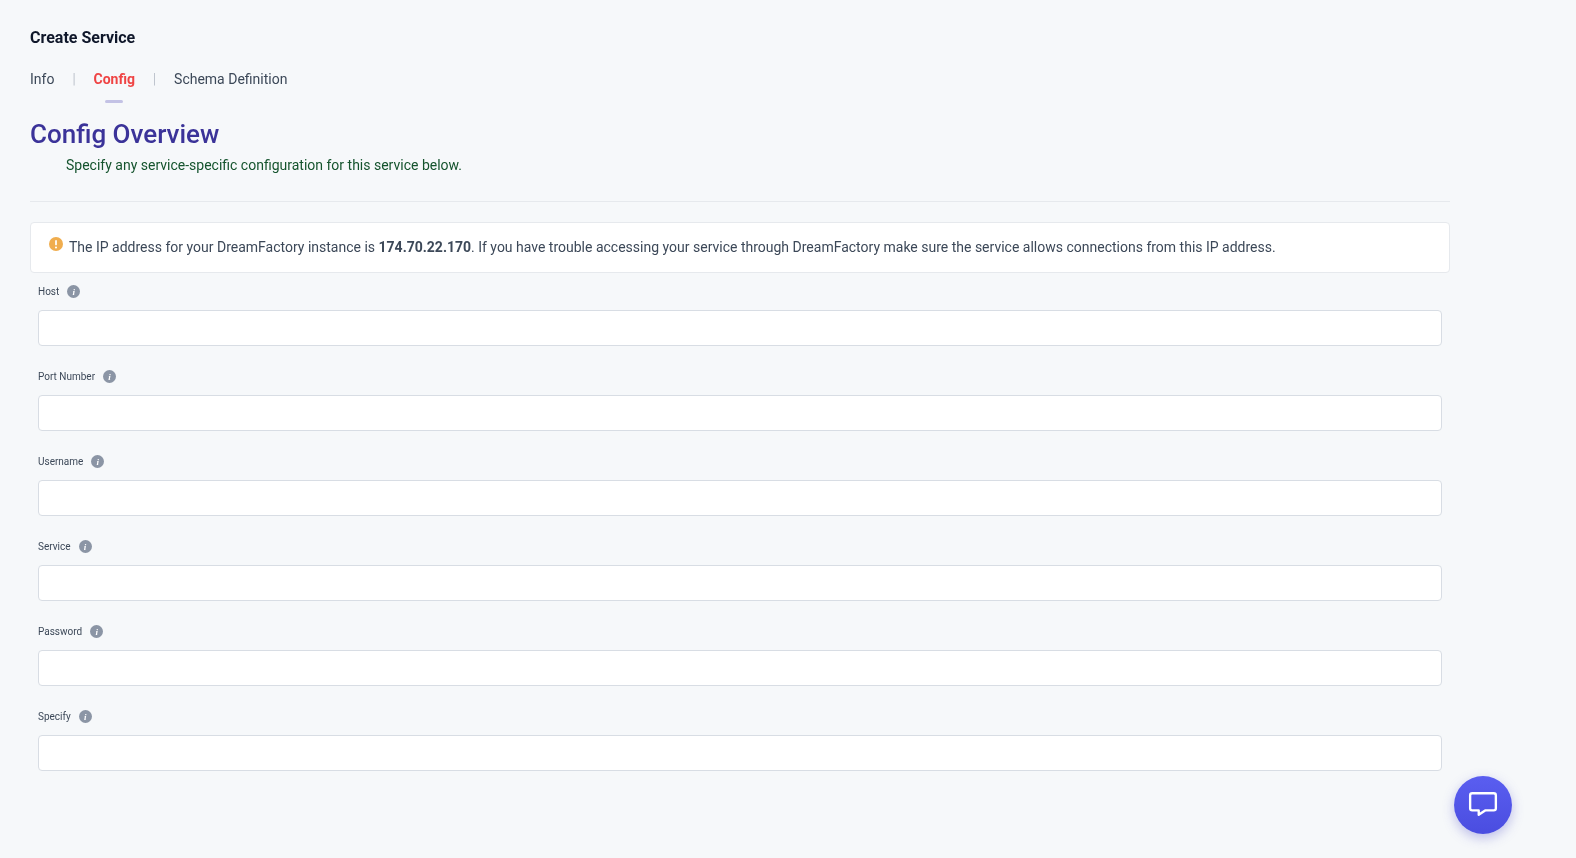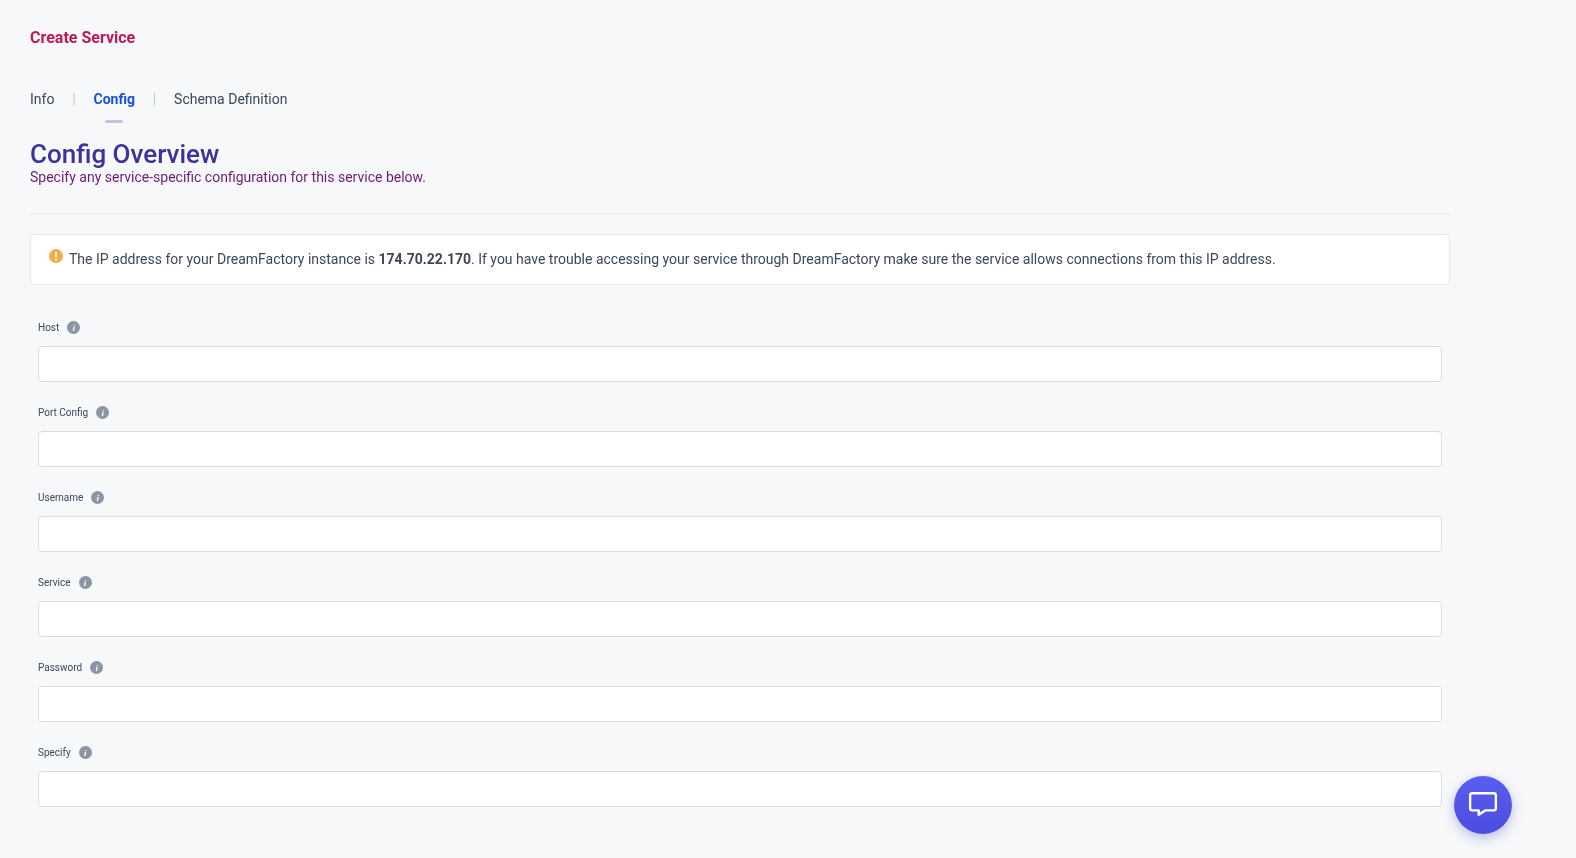--- a/index.html
+++ b/index.html
@@ -15,40 +15,40 @@
       width: 1576px;
       min-height: 858px;
       position: relative;
       overflow: hidden;
     }
     .container {
       padding: 28px 30px 0 30px;
       max-width: 1480px;
     }
     .page-title {
-      color: #be185d;
+      color: #0f172a;
       font-size: 16px;
       font-weight: 700;
-      margin-bottom: 44px;
+      margin-bottom: 24px;
     }
     .tabs {
       display: flex;
       align-items: flex-start;
       gap: 0;
       margin-bottom: 32px;
       font-size: 14px;
     }
     .tab {
       color: #3c4858;
       cursor: pointer;
       padding: 0;
       position: relative;
     }
     .tab.active {
-      color: #1d4ed8;
+      color: #ef4444;
       font-weight: 700;
     }
     .tab.active::after {
       content: "";
       position: absolute;
       left: 50%;
       transform: translateX(-50%);
       bottom: -16px;
       width: 18px;
       height: 3px;
@@ -57,40 +57,41 @@
     }
     .tab-sep {
       color: #aab2bd;
       margin: 0 18px;
       font-weight: 300;
     }
     .section-heading {
       color: #3b3399;
       font-size: 26px;
       font-weight: 500;
-      margin-bottom: 0;
+      margin-bottom: 8px;
     }
     .section-desc {
-      color: #701a75;
+      color: #14532d;
       font-size: 14px;
       margin-bottom: 28px;
+      margin-left: 36px;
     }
     .divider {
       border: none;
       border-top: 1px solid #e6e9ed;
       margin-bottom: 20px;
     }
     .info-banner {
       background: #ffffff;
       border: 1px solid #e6e9ed;
       border-radius: 4px;
       padding: 14px 18px;
       font-size: 14px;
       color: #3c4858;
-      margin-bottom: 36px;
+      margin-bottom: 12px;
       display: flex;
       align-items: flex-start;
       gap: 6px;
     }
     .banner-icon {
       color: #f0ad4e;
       font-size: 14px;
       line-height: 1.4;
       flex-shrink: 0;
     }
@@ -195,21 +196,21 @@
   <div class="form-group">
     <div class="form-label-row">
       <span class="form-label">Host</span>
       <span class="info-icon">i</span>
     </div>
     <input type="text" class="form-input" value="" style="">
   </div>
 
   <div class="form-group">
     <div class="form-label-row">
-      <span class="form-label">Port Config</span>
+      <span class="form-label">Port Number</span>
       <span class="info-icon">i</span>
     </div>
     <input type="text" class="form-input" value="" style="">
   </div>
 
   <div class="form-group">
     <div class="form-label-row">
       <span class="form-label">Username</span>
       <span class="info-icon">i</span>
     </div>

